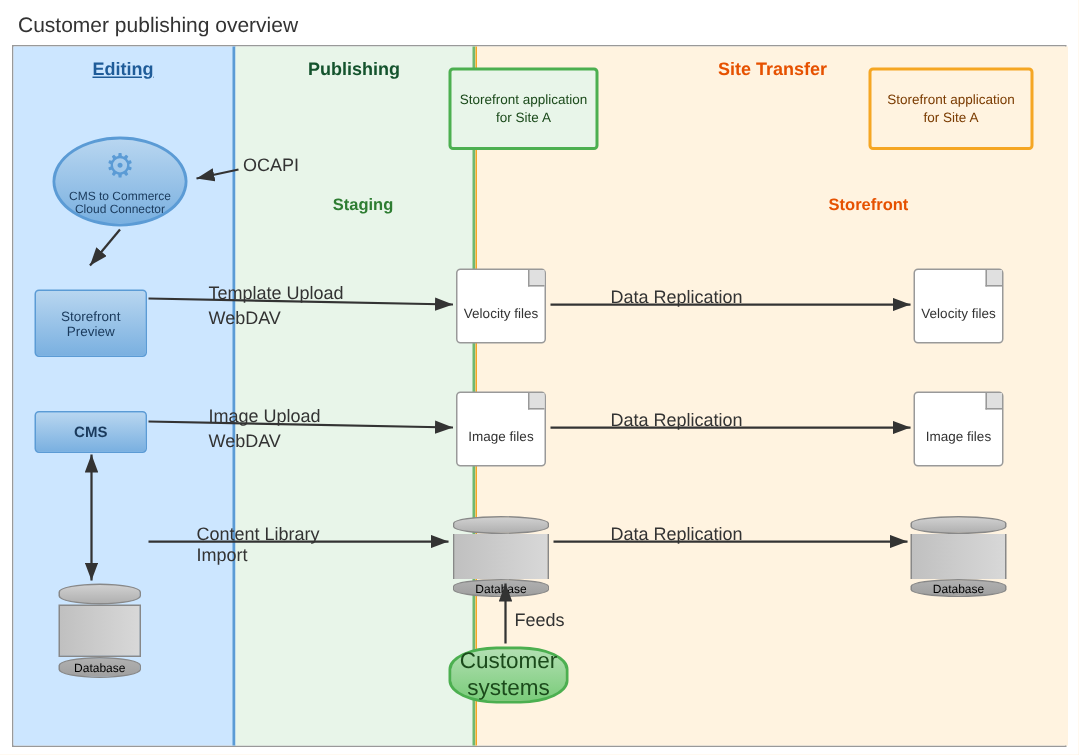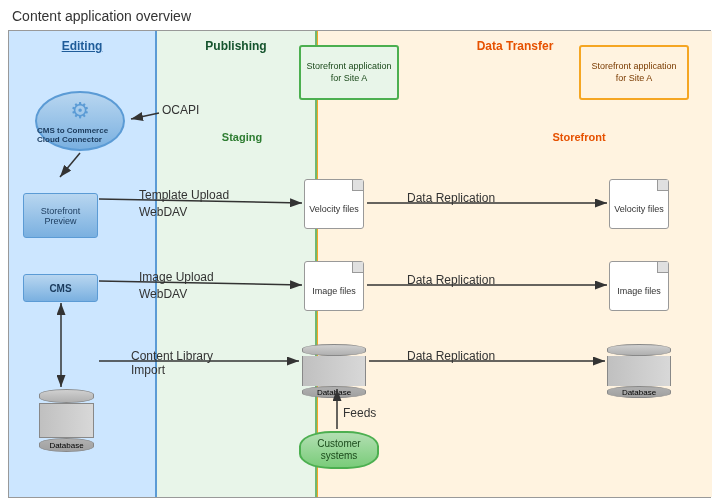--- a/index.html
+++ b/index.html
@@ -136,37 +136,37 @@
       font-size: 12px;
       color: #333;
       position: absolute;
       white-space: nowrap;
     }
   </style>
 </head>
 <body>
 
 <div class="diagram-container">
-  <div class="title">Content application overview</div>
+  <div class="title">Customer publishing overview</div>
   <div class="diagram-area">
 
     <div class="section-editing">
       <div class="section-label label-editing">Editing</div>
     </div>
     <div class="section-publishing">
       <div class="section-label label-publishing">Publishing</div>
     </div>
     <div class="section-datatransfer">
-      <div class="section-label label-datatransfer">Data Transfer</div>
+      <div class="section-label label-datatransfer">Site Transfer</div>
     </div>
 
     <div class="box box-connector" style="left:26px; top:60px; width:90px; height:60px; border-radius:50%; font-size:9px; line-height:1.3;">
 
       <span style="font-size:22px; color:#5b9bd5;">⚙</span>
-      <span style="font-size:8px; color:#1a3a5c; text-align:left; line-height:1.2;font-weight:bold;">CMS to Commerce Cloud Connector</span>
+      <span style="font-size:8px; color:#1a3a5c; text-align:center; line-height:1.2;">CMS to Commerce Cloud Connector</span>
     </div>
 
     <div class="box box-blue" style="left:14px; top:148px; width:75px; height:45px; font-size:9px;margin-top:14px;">
       <span>Storefront Preview</span>
     </div>
 
     <div class="box box-blue" style="left:14px; top:243px; width:75px; height:28px; font-size:10px; font-weight:bold;">
       <span>CMS</span>
     </div>
 
@@ -194,21 +194,21 @@
         <span style="font-size:9px; margin-top:6px;">Image files</span>
       </div>
     </div>
 
     <div style="position:absolute; left:293px; top:313px;">
       <div style="width:64px; height:12px; background:linear-gradient(180deg,#d0d0d0,#b0b0b0); border:1px solid #888; border-radius:50%/40%;"></div>
       <div style="width:64px; height:30px; background:linear-gradient(90deg,#c0c0c0,#d8d8d8); border-left:1px solid #888; border-right:1px solid #888;"></div>
       <div style="width:64px; height:12px; background:linear-gradient(180deg,#b0b0b0,#a0a0a0); border:1px solid #888; border-radius:50%/40%; display:flex; align-items:center; justify-content:center; font-size:8px;">Database</div>
     </div>
 
-    <div style="position:absolute; left:290px; top:400px; width:80px; height:38px; background:linear-gradient(180deg,#b2dfb2,#7acc7a); border:2px solid #4caf50; border-radius:40%; display:flex; align-items:center; justify-content:center; font-size:10px; color:#1b4a1b; text-align:center; line-height:1.2;">
+    <div style="position:absolute; left:290px; top:400px; width:80px; height:38px; background:linear-gradient(180deg,#b2dfb2,#7acc7a); border:2px solid #4caf50; border-radius:40%; display:flex; align-items:center; justify-content:center; font-size:15px; color:#1b4a1b; text-align:center; line-height:1.2;">
       <span>Customer systems</span>
     </div>
 
     <div class="box box-storefront-prod" style="left:570px; top:14px; width:110px; height:55px; font-size:9px; line-height:1.3; padding:4px;">
       <span>Storefront application for Site A</span>
     </div>
 
     <div style="position:absolute; left:445px; top:100px; width:250px; text-align:center; font-size:11px; font-weight:bold; color:#e65100;">Storefront</div>
 
     <div style="position:absolute; left:600px; top:148px;">

